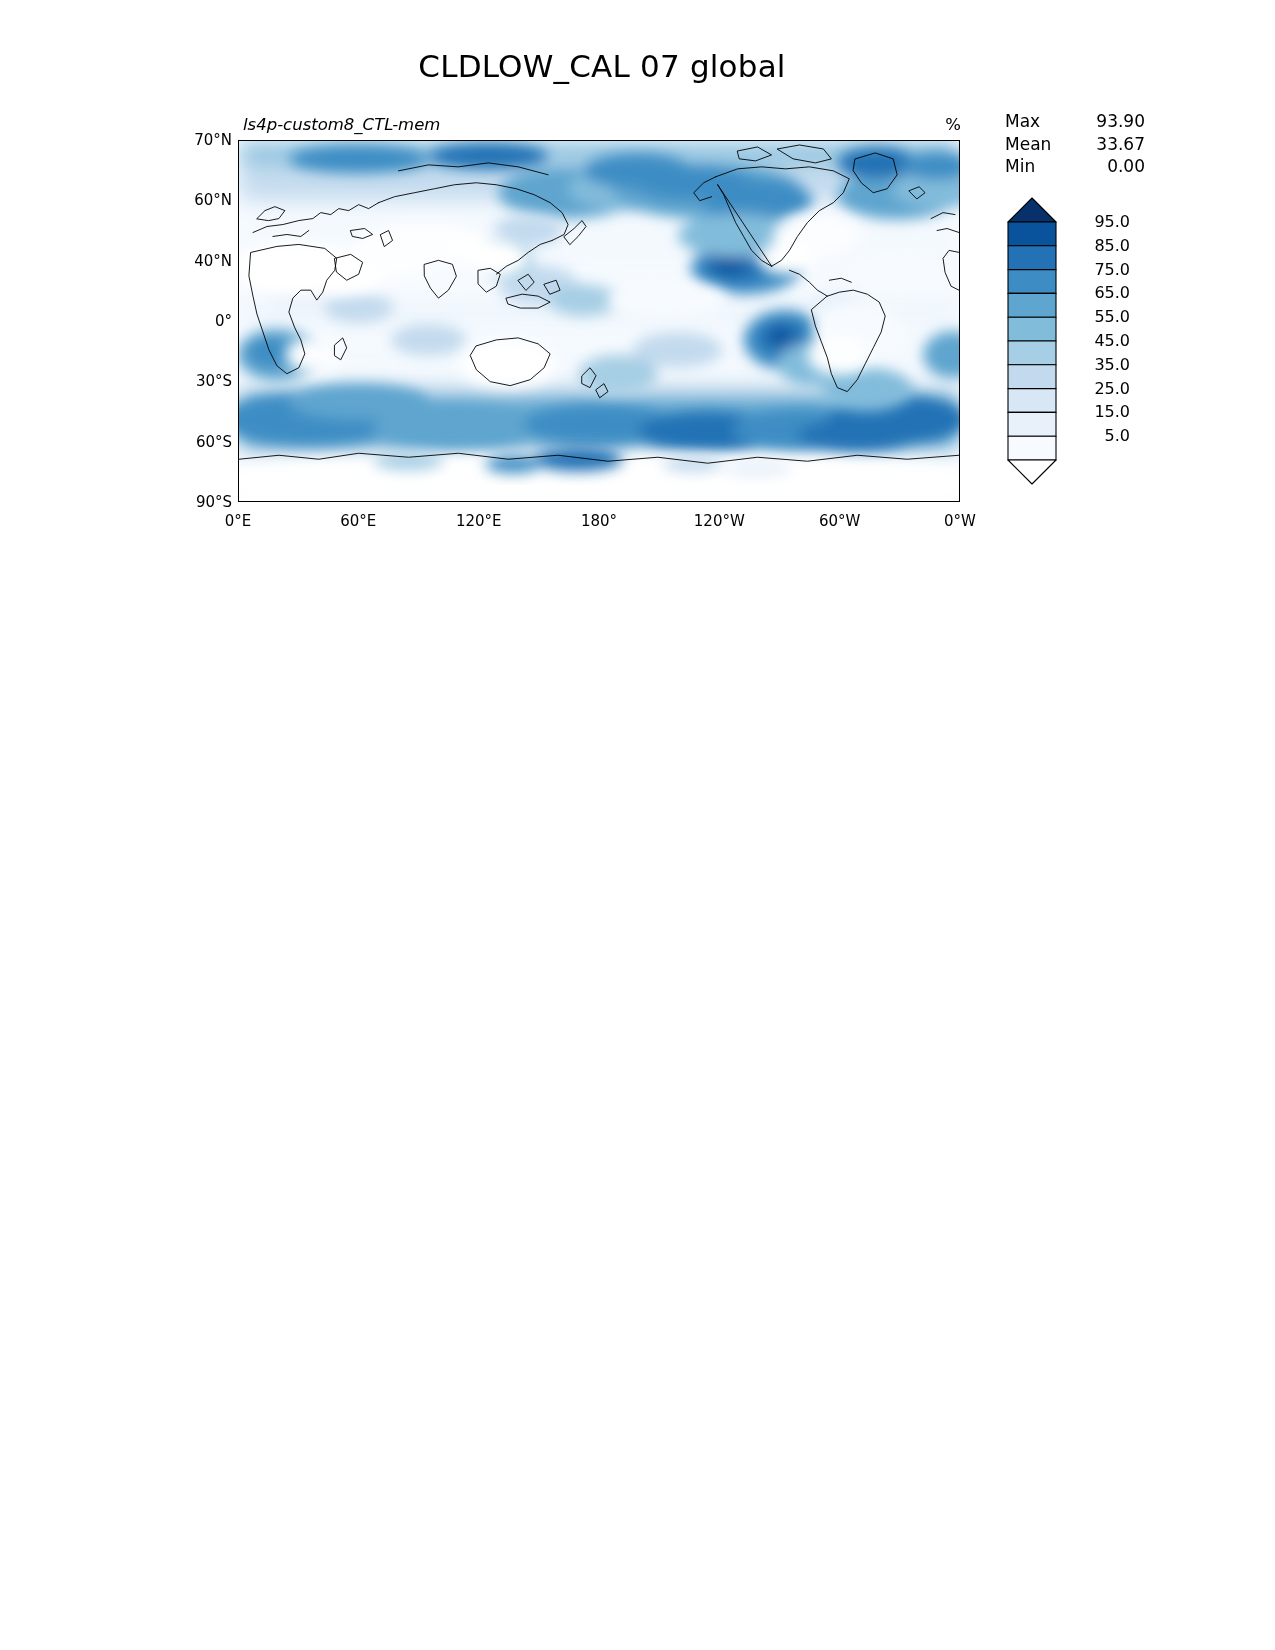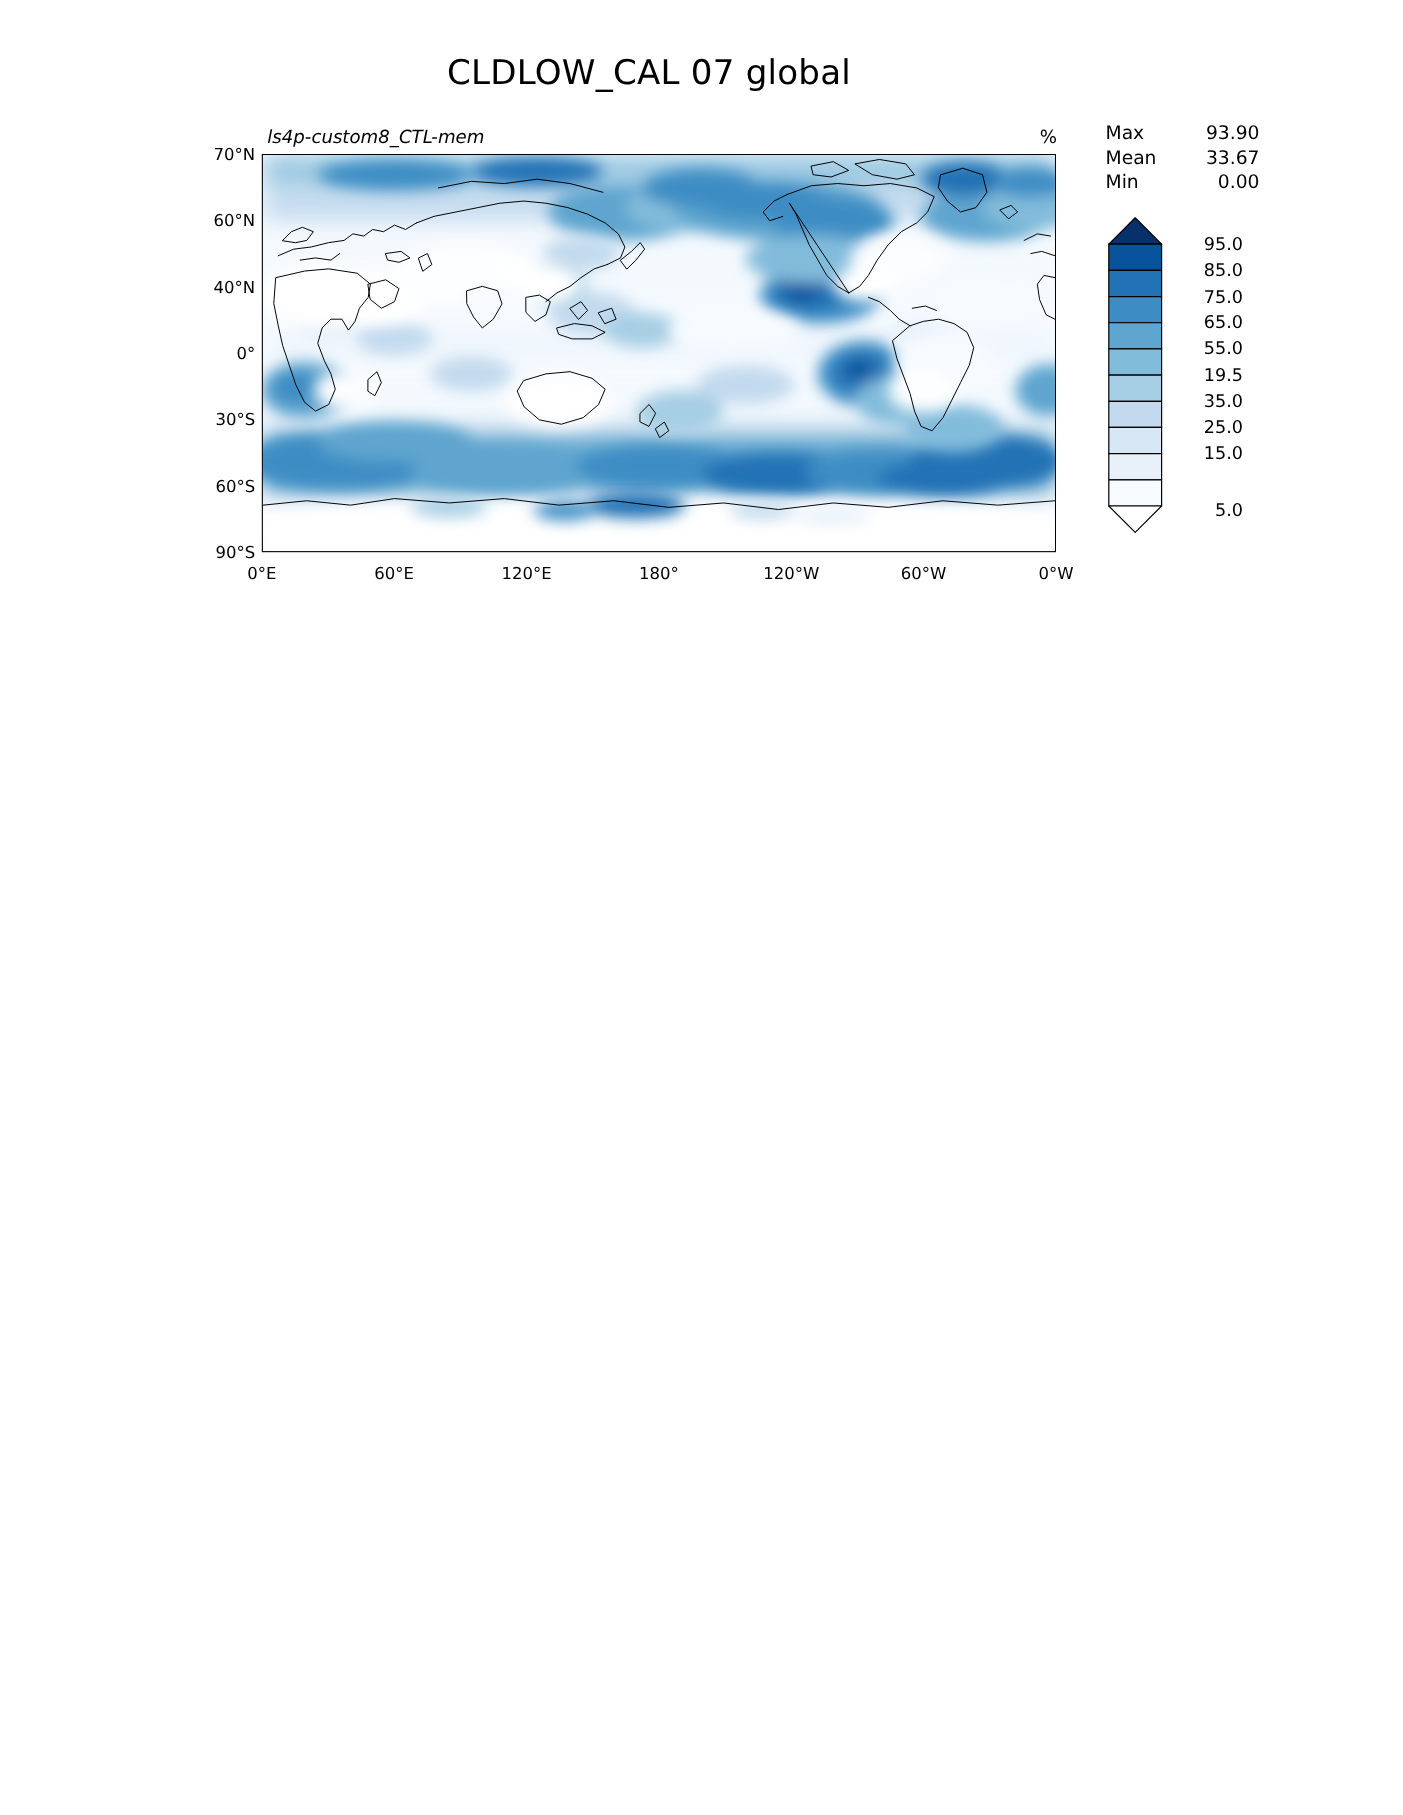--- a/index.html
+++ b/index.html
@@ -27,20 +27,21 @@
   #chart-title {
     position: absolute;
     left: 0;
     top: 48px;
     width: 1180px;
     text-align: center;
     font-size: 31px;
     font-weight: 400;
     letter-spacing: 0.2px;
     color: #000;
+    padding-left: 12px;
   }
 
   
   #plot-area {
     position: absolute;
     left: 238px;
     top: 140px;
     width: 722px;
     height: 362px;
     border: 1.2px solid #000;
@@ -414,20 +415,20 @@
       </g>
     </svg>
   </div>
 
   <div id="cb-labels">
     <div class="cb-label" style="top:26px;">95.0</div>
     <div class="cb-label" style="top:49.8px;">85.0</div>
     <div class="cb-label" style="top:73.6px;">75.0</div>
     <div class="cb-label" style="top:97.4px;">65.0</div>
     <div class="cb-label" style="top:121.2px;">55.0</div>
-    <div class="cb-label" style="top:145px;">19.5</div>
+    <div class="cb-label" style="top:145px;">45.0</div>
     <div class="cb-label" style="top:168.8px;">35.0</div>
     <div class="cb-label" style="top:192.6px;">25.0</div>
     <div class="cb-label" style="top:216.4px;">15.0</div>
-    <div class="cb-label" style="top:240.2px;margin-top:28px;">5.0</div>
+    <div class="cb-label" style="top:240.2px;">5.0</div>
   </div>
 
 </div>
 
 </body></html>

